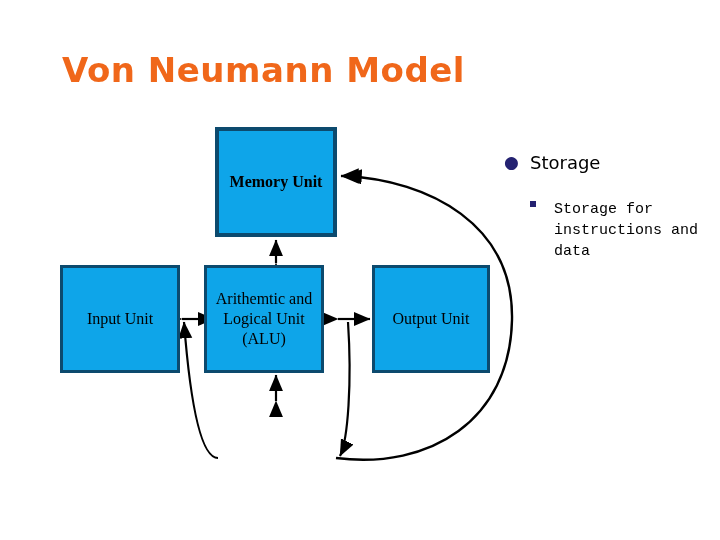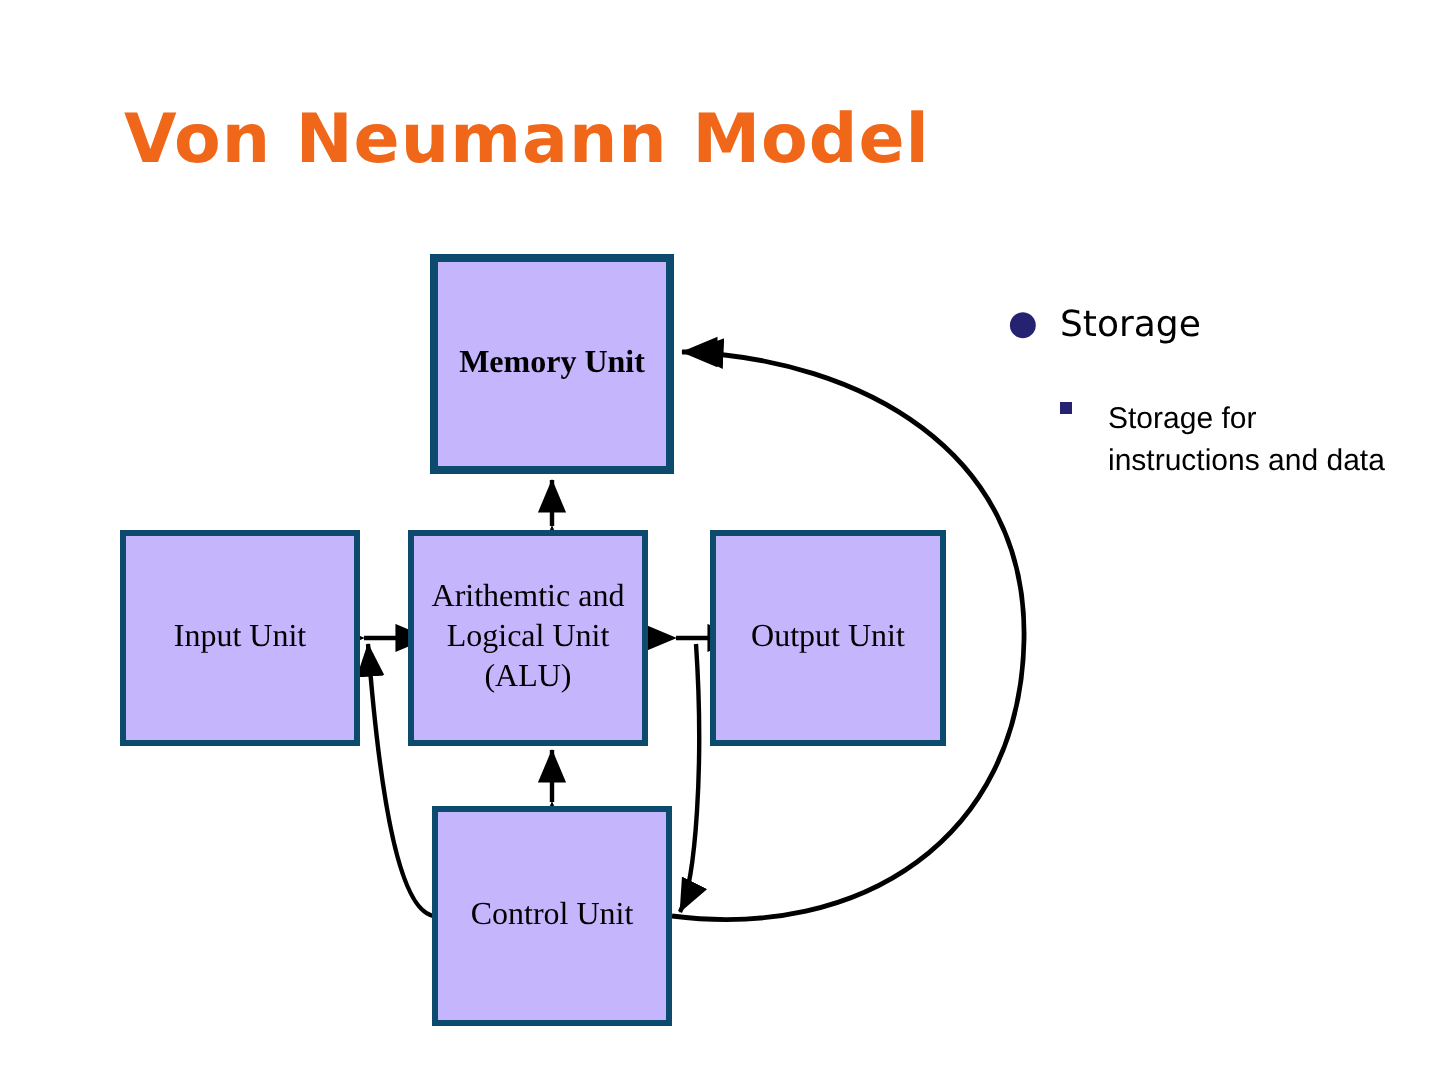--- a/index.html
+++ b/index.html
@@ -32,21 +32,21 @@
     font-size: 34px;
     font-weight: bold;
     letter-spacing: 0.5px;
     color: #F0671A;
     white-space: nowrap;
   }
 
   
   .node {
     position: absolute;
-    background: #c4b5fd;
+    background: #0ea5e9;
     border: 3px solid #0c4a6e;
     box-sizing: border-box;
     display: flex;
     align-items: center;
     justify-content: center;
     text-align: center;
     font-family: "Liberation Serif", "DejaVu Serif", serif;
     font-size: 16px;
     color: #000000;
     line-height: 1.25;
@@ -54,21 +54,21 @@
   }
   .node.thick {
     border-width: 4px;
     font-weight: bold;
   }
   .node-label { display: block; }
 
   #node-memory  { left: 215px; top: 127px; width: 122px; height: 110px; }
   #node-input   { left: 60px;  top: 265px; width: 120px; height: 108px; }
   #node-alu     { left: 204px; top: 265px; width: 120px; height: 108px; }
-  #node-output  { left: 355px; top: 265px; width: 118px; height: 108px; }
+  #node-output  { left: 372px; top: 265px; width: 118px; height: 108px; }
   #node-control { left: 216px; top: 403px; width: 120px; height: 110px; }
 
   
   #arrows {
     position: absolute;
     left: 0; top: 0;
     width: 720px; height: 540px;
     z-index: 2;
     pointer-events: none;
   }
@@ -101,21 +101,21 @@
     left: 6px;
     top: 0px;
     color: #242271;
     font-size: 17px;
     line-height: 1.25;
   }
   .bullet-l2 {
     position: relative;
     margin-left: 28px;
     padding-left: 28px;
-    font-family: Liberation Sans, sans-serif;
+    font-family: Liberation Mono, monospace;
     font-size: 15px;
     line-height: 1.42;
     margin-top: 24px;
   }
   .bullet-l2 .marker {
     position: absolute;
     left: 4px;
     top: 2px;
     width: 6px;
     height: 6px;
@@ -163,23 +163,20 @@
   </div>
 
   <div class="node" id="node-alu">
     <span class="node-label">Arithemtic and Logical Unit (ALU)</span>
   </div>
 
   <div class="node" id="node-output">
     <span class="node-label">Output Unit</span>
   </div>
 
-  <div class="node" id="node-control">
-    <span class="node-label">Control Unit</span>
-  </div>
 
   <svg id="arrows-front" viewBox="0 0 720 540" width="720" height="540" xmlns="http://www.w3.org/2000/svg">
 
     <line x1="360" y1="176" x2="341" y2="176" stroke="#000" stroke-width="2.4" marker-end="url(#ah)"></line>
   </svg>
 
   <div id="bullets">
     <div class="bullet-l1">
       <span class="marker">●</span>
       <span>Storage</span>

